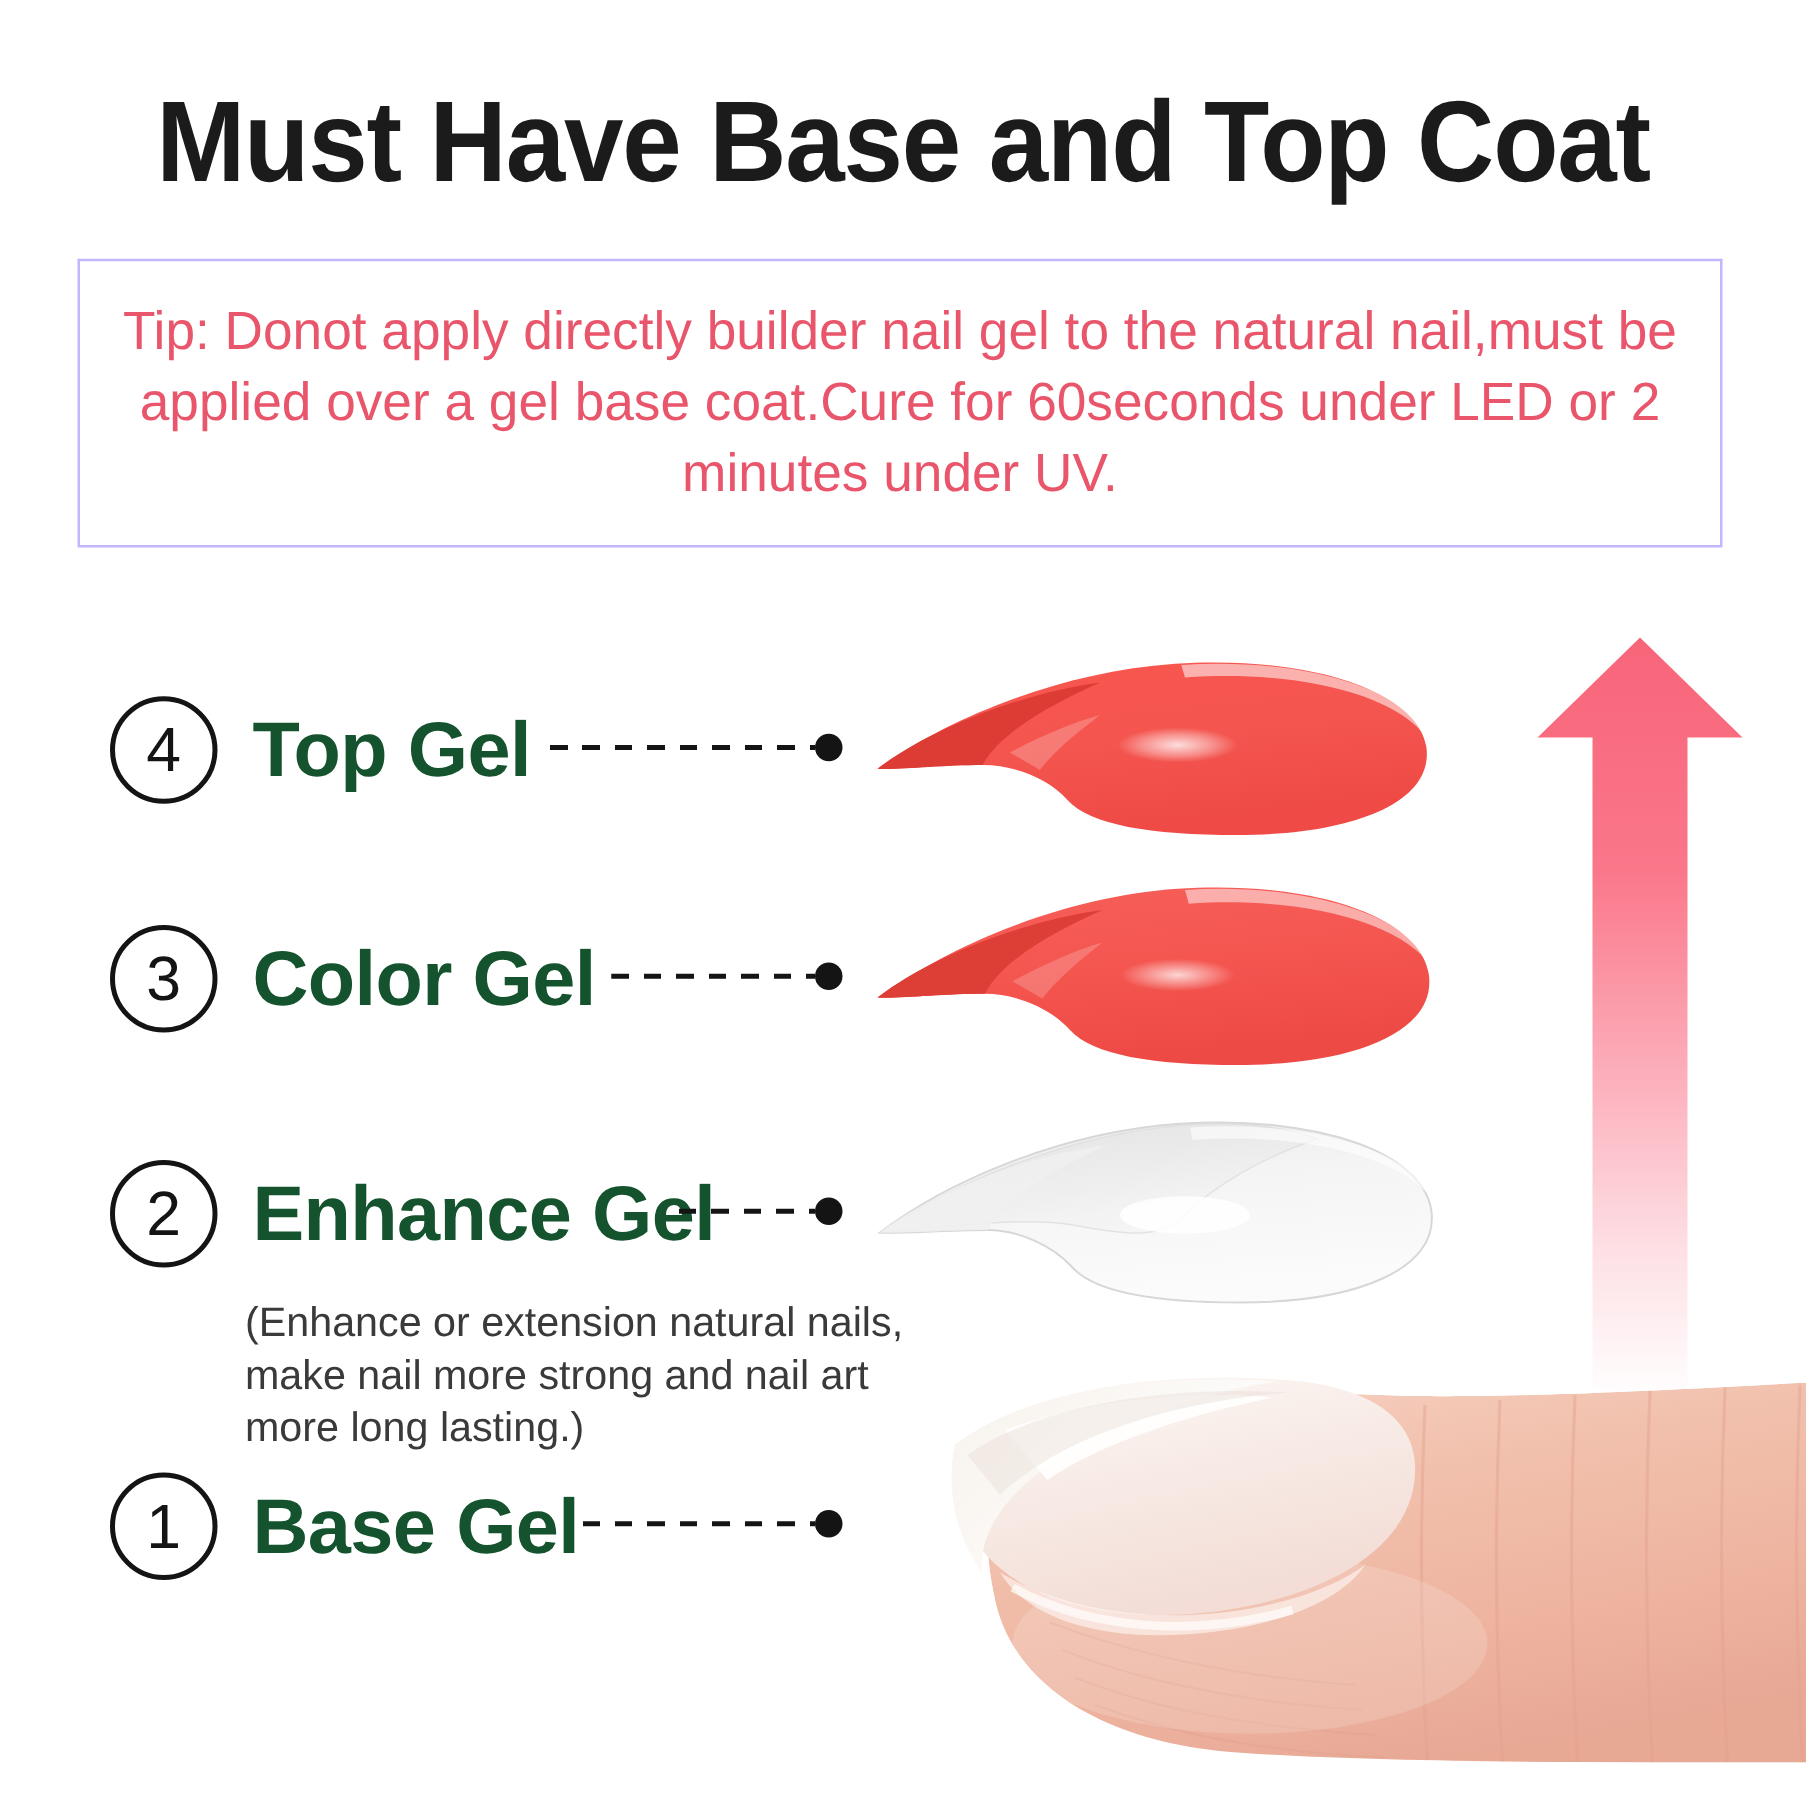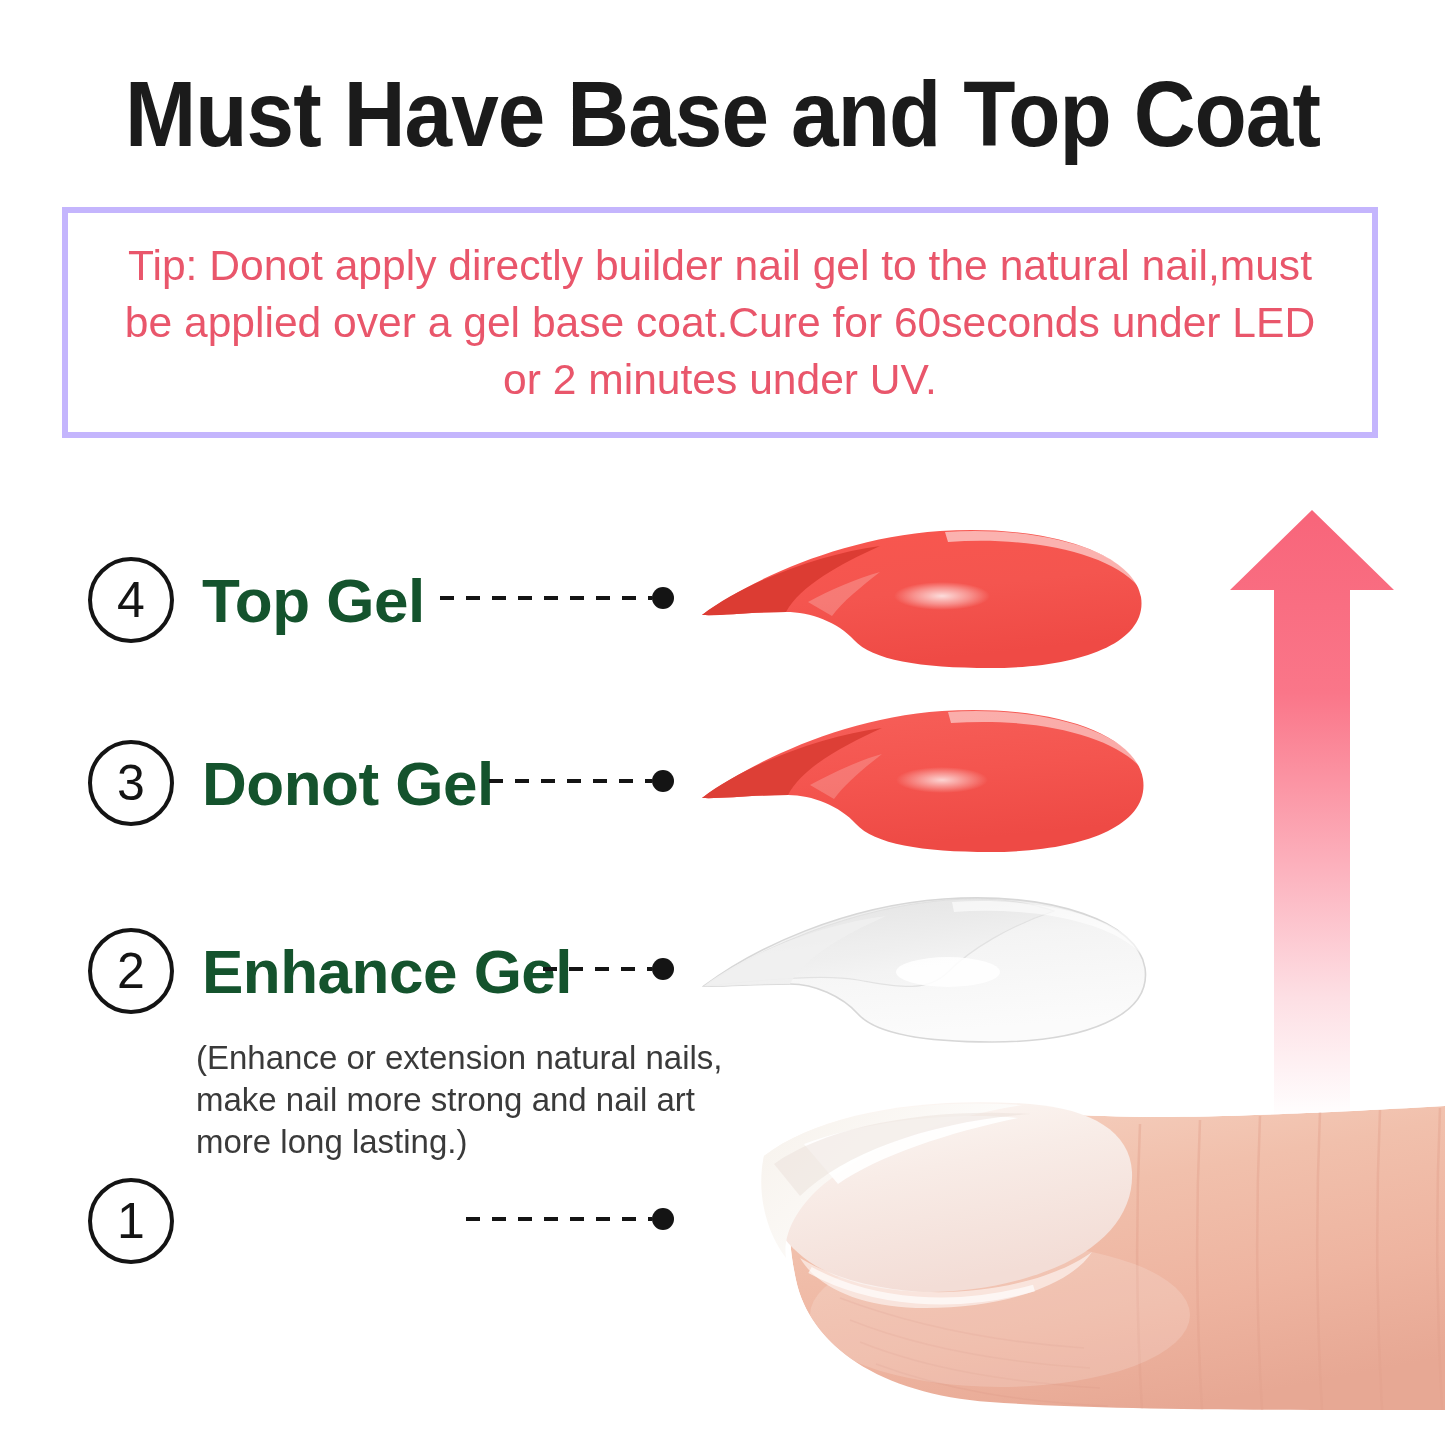--- a/index.html
+++ b/index.html
@@ -24,21 +24,21 @@
     transform:scaleX(0.93);
     transform-origin:center top;
     white-space:nowrap;
   }
 
   
   #tip-box {
     position:absolute;
     left:62px; top:207px;
     width:1316px; height:231px;
-    border:6px solid #c4b5fd;
+    border:2px solid #c4b5fd;
     background:#ffffff;
     display:flex;
     align-items:center;
     justify-content:center;
   }
   #tip-text {
     color:#e9566b;
     font-size:43px;
     line-height:1.32;
     text-align:center;
@@ -141,35 +141,36 @@
 
 <div class="step" id="step-4">
   <div class="step-num">4</div>
   <div class="step-label">Top Gel</div>
 </div>
 <div class="leader" id="leader-4"></div>
 <div class="leader-dot" id="dot-4"></div>
 
 <div class="step" id="step-3">
   <div class="step-num">3</div>
-  <div class="step-label">Donot Gel</div>
+  <div class="step-label">Color Gel</div>
 </div>
 <div class="leader" id="leader-3"></div>
 <div class="leader-dot" id="dot-3"></div>
 
 <div class="step" id="step-2">
   <div class="step-num">2</div>
   <div class="step-label">Enhance Gel</div>
 </div>
 <div class="leader" id="leader-2"></div>
 <div class="leader-dot" id="dot-2"></div>
 <div id="builder-note">(Enhance or extension natural nails, make nail more strong and nail art more long lasting.)</div>
 
 <div class="step" id="step-1">
   <div class="step-num">1</div>
+  <div class="step-label">Base Gel</div>
 </div>
 <div class="leader" id="leader-1"></div>
 <div class="leader-dot" id="dot-1"></div>
 
 <svg id="arrow" viewBox="0 0 180 620">
   <defs>
     <linearGradient id="arrowGrad" x1="0" y1="0" x2="0" y2="1">
       <stop offset="0" stop-color="#f8657a" stop-opacity="1"></stop>
       <stop offset="0.30" stop-color="#fa7689" stop-opacity="1"></stop>
       <stop offset="0.58" stop-color="#fcb0bc" stop-opacity="1"></stop>

